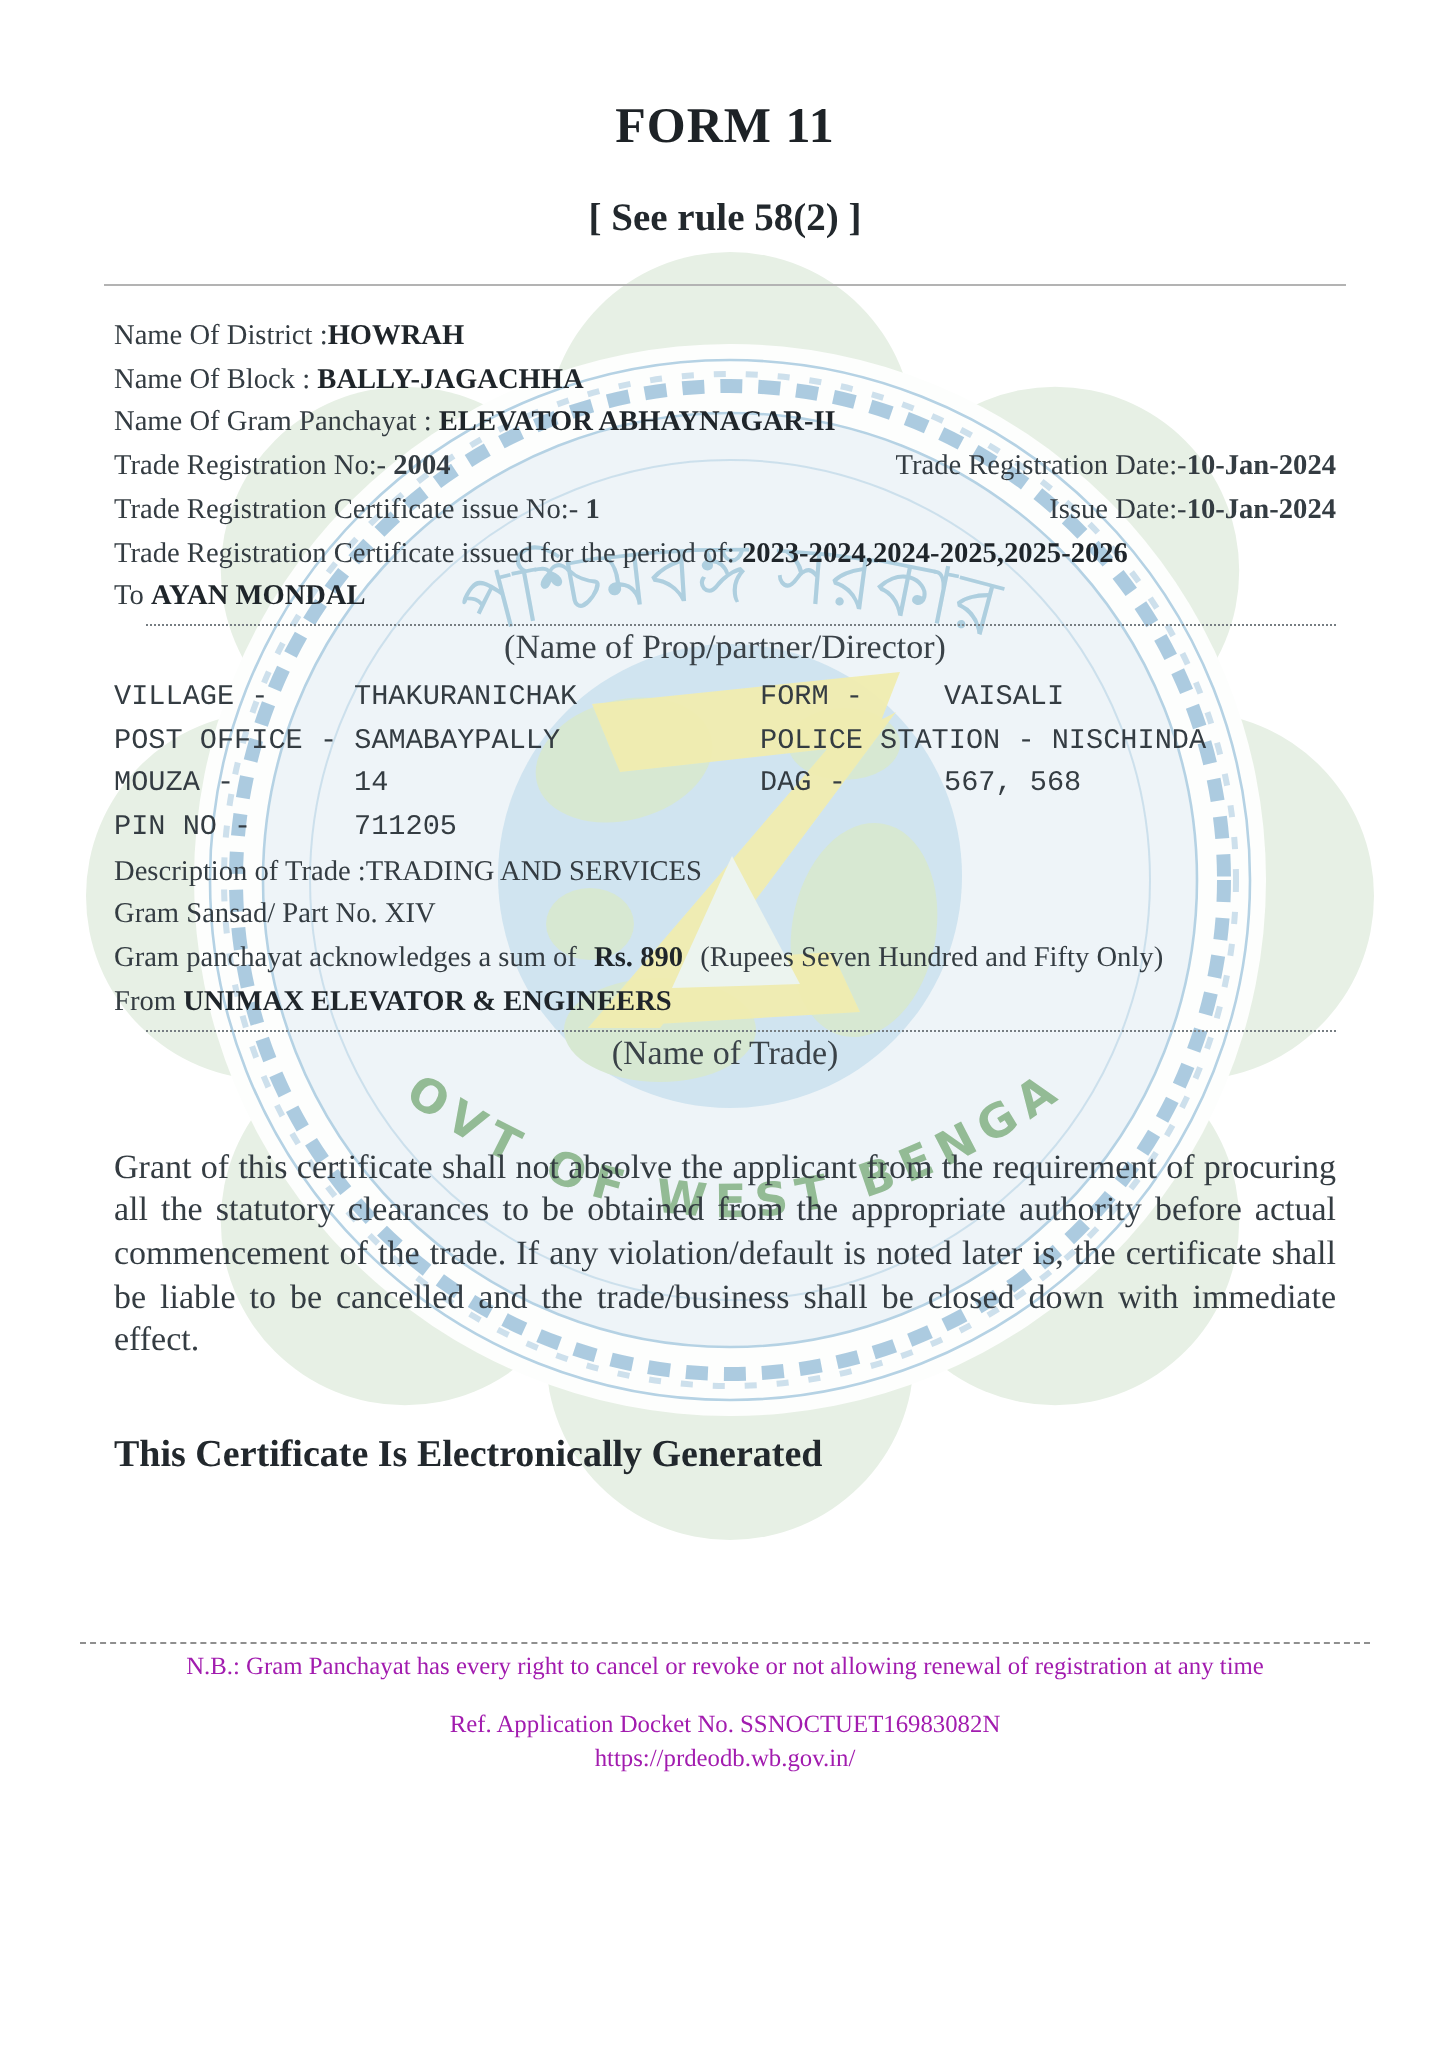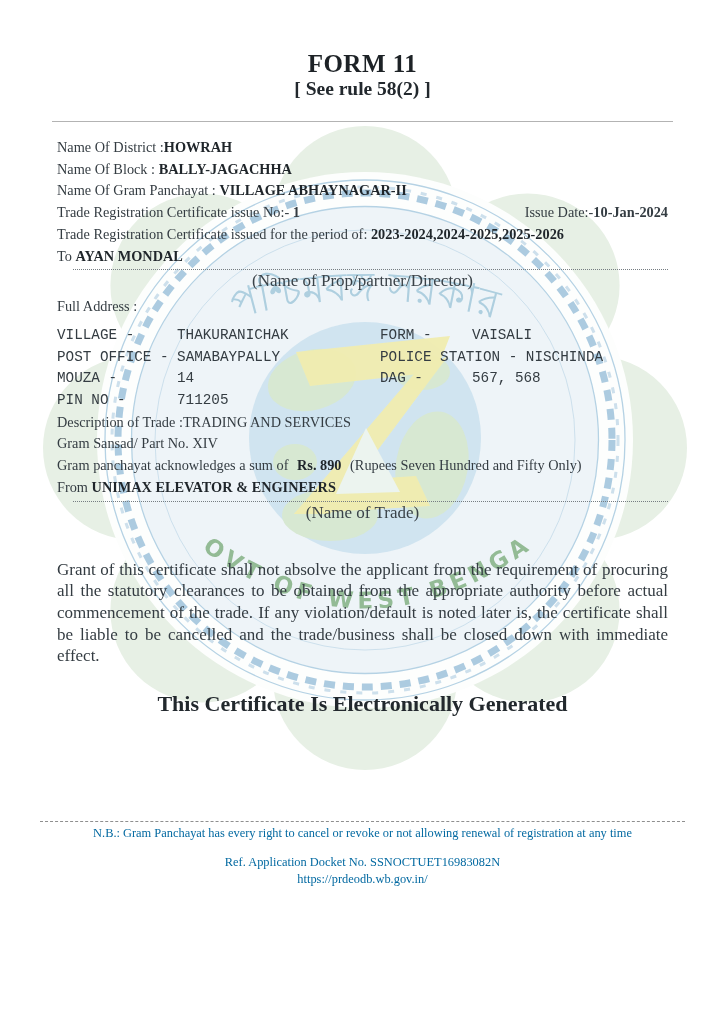--- a/index.html
+++ b/index.html
@@ -22,20 +22,21 @@
   .content { position: relative; z-index: 1; }
 
   .title {
     margin-top: 50px;
     text-align: center;
     font-size: 25px; font-weight: bold;
     letter-spacing: .5px;
     color: #1d2226;
   }
   .subtitle {
+    margin-top: 21px;
     text-align: center;
     font-size: 19.5px; font-weight: bold;
     color: #22282d;
   }
   .top-rule {
     border: none;
     border-top: 1px solid #b3b3b3;
     margin: 21px 52px 0 52px;
   }
   .doc-body { margin: 15px 57px 0 57px; font-size: 14.3px; }
@@ -65,32 +66,31 @@
   .addr-grid .span2 { grid-column: span 2; }
   .full-addr { margin-top: 7px; line-height: 21.7px; }
   .amount { padding: 0 5px; }
   .disclaimer {
     margin-top: 38px;
     text-align: justify;
     line-height: 21.7px;
     font-size: 17px;
   }
   .generated {
-    margin-top: 24px;
-    text-align: center;
-    font-size: 22px; font-weight: bold;
+    margin-top: 36px;
+    font-size: 19px; font-weight: bold;
     color: #22282d;
   }
   .footer {
     position: absolute;
     left: 40px; right: 40px; top: 771px;
     border-top: 1px dashed #8f8f8f;
     text-align: center;
     font-size: 12.4px;
-    color: #0369a1;
+    color: #a21caf;
   }
   .nb { margin-top: 4px; }
   .ref { margin-top: 14px; }
   .url { margin-top: 2px; }
   .seal-text { font-family: "DejaVu Sans","Liberation Sans",sans-serif; }
 </style>
 </head>
 <body>
 
 <div class="page">
@@ -156,35 +156,38 @@
     <div class="title">FORM 11</div>
     <div class="subtitle">[ See rule 58(2) ]</div>
     <hr class="top-rule">
 
     <div class="doc-body">
 
       <div class="line"><span>Name Of District :</span><b>HOWRAH</b></div>
 
       <div class="line"><span>Name Of Block : </span><b>BALLY-JAGACHHA</b></div>
 
-      <div class="line"><span>Name Of Gram Panchayat : </span><b>VILLAGE ABHAYNAGAR-II</b></div>
-
+      <div class="line"><span>Name Of Gram Panchayat : </span><b>ELEVATOR ABHAYNAGAR-II</b></div>
+
+      <div class="flex-line">
+        <span><span>Trade Registration No:- </span><b>2004</b></span>
+        <span><span>Trade Registration Date:-</span><b>10-Jan-2024</b></span>
+      </div>
 
       <div class="flex-line">
         <span><span>Trade Registration Certificate issue No:- </span><b>1</b></span>
         <span><span>Issue Date:-</span><b>10-Jan-2024</b></span>
       </div>
 
       <div class="line"><span>Trade Registration Certificate issued for the period of: </span><b>2023-2024,2024-2025,2025-2026</b></div>
 
       <div class="line"><span>To </span><b>AYAN MONDAL</b></div>
       <div class="dotted-rule"></div>
       <div class="caption">(Name of Prop/partner/Director)</div>
 
-      <div class="full-addr line">Full Address :</div>
 
       <div class="addr-grid">
         <span>VILLAGE -</span>
         <span>THAKURANICHAK</span>
         <span>FORM -</span>
         <span>VAISALI</span>
 
         <span class="span2">POST OFFICE - SAMABAYPALLY</span>
         <span class="span2">POLICE STATION - NISCHINDA</span>
 

